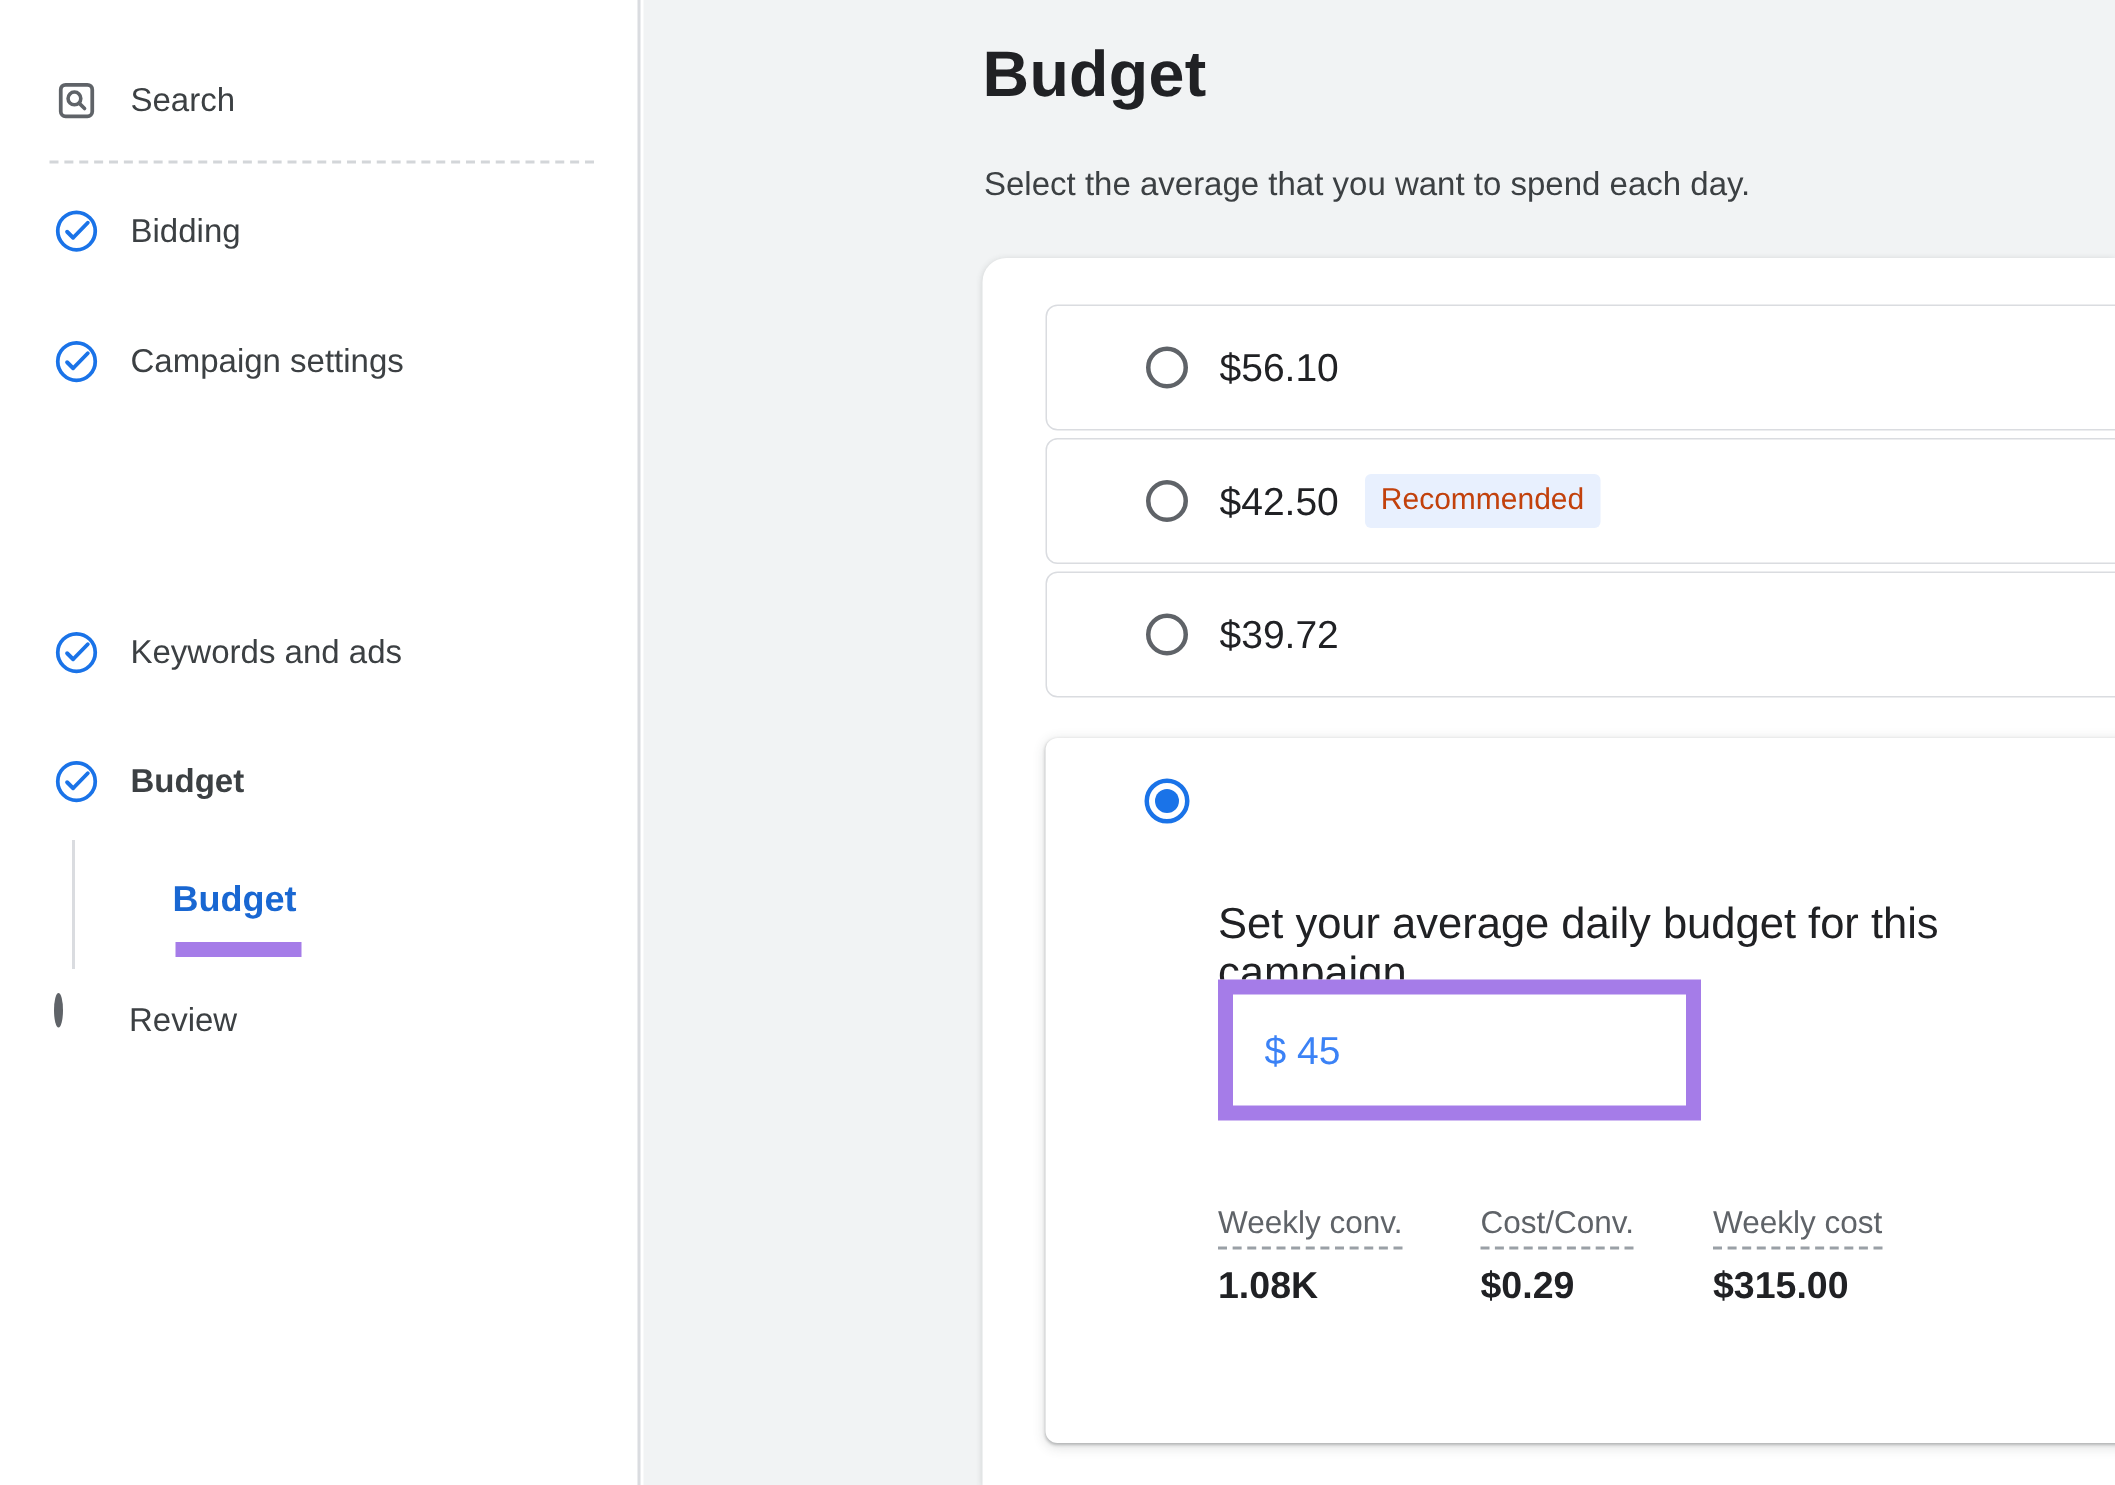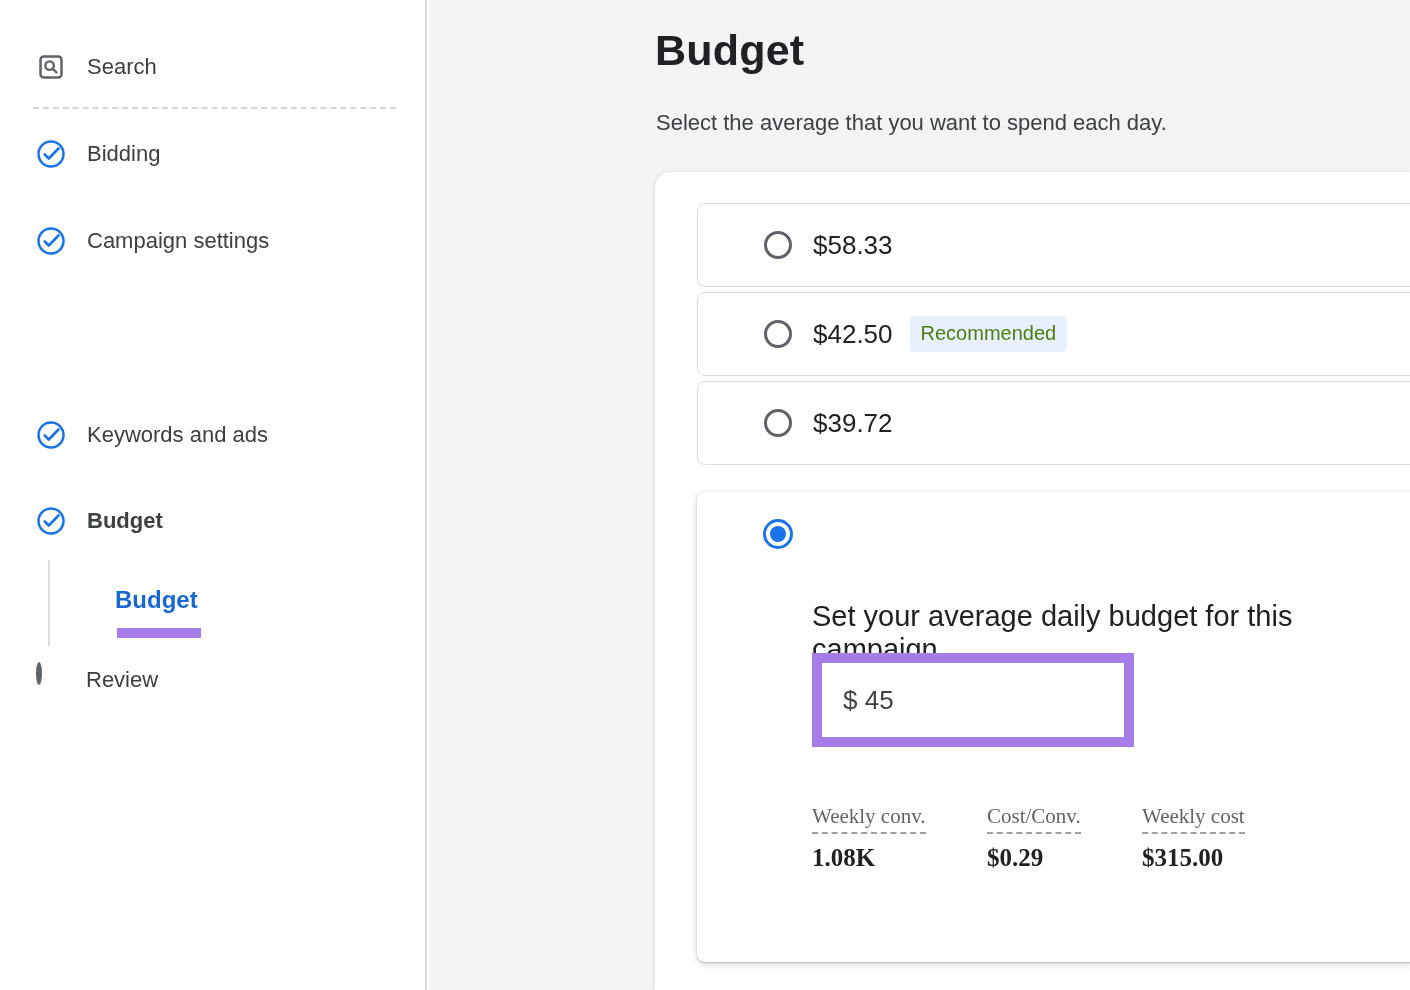--- a/index.html
+++ b/index.html
@@ -66,43 +66,43 @@
   .radio-selected {
     flex:0 0 30px; position:relative; width:30px; height:30px;
     border:3px solid #1a73e8; border-radius:50%; background:#fff;
   }
   .radio-selected::after {
     content:""; position:absolute; left:50%; top:50%; width:16px; height:16px;
     transform:translate(-50%,-50%); border-radius:50%; background:#1a73e8;
   }
   .amount { font-size:26px; font-weight:500; color:#202124; }
   .badge {
-    margin-left:-4px; font-size:20px; color:#4d7c0f; background:#e8f0fe;
+    margin-left:-4px; font-size:20px; color:#c2410c; background:#e8f0fe;
     padding:6px 11px 7px; border-radius:4px;
   }
   .custom-card {
     position:absolute; left:42px; right:-10px; top:320px; height:470px;
     background:#fff; border-radius:8px;
     box-shadow:0 1px 2px rgba(60,64,67,.30), 0 2px 8px 1px rgba(60,64,67,.15);
   }
   .custom-head {
     position:absolute; left:66px; top:27px; display:flex; align-items:center; gap:19px; cursor:pointer;
   }
   .custom-label { font-size:24px; font-weight:bold; color:#3c4043; }
   .custom-desc { position:absolute; left:115px; top:108px; font-size:29px; color:#202124; }
   .budget-input-wrap {
     position:absolute; left:115px; top:161px; width:322px; height:94px;
     border:10px solid #a57ce8; background:#fff;
   }
   .budget-input {
     width:100%; height:100%; border:none; outline:none;
-    font-family:"Liberation Sans", sans-serif; font-size:26px; color:#404040;
+    font-family:"Liberation Sans", sans-serif; font-size:26px; color:#3b82f6;
     padding-left:21px; background:transparent;
   }
-  .stats { position:absolute; left:115px; top:312px; display:flex;font-family:Liberation Serif, serif; }
+  .stats { position:absolute; left:115px; top:312px; display:flex; }
   .stat-col-0 { width:175px; }
   .stat-col-1 { width:155px; }
   .stat-label {
     display:inline-block; font-size:21px; color:#5f6368;
     border-bottom:2px dashed #9aa0a6; padding-bottom:3px; cursor:help;
   }
   .stat-value { margin-top:10px; font-size:25px; font-weight:bold; color:#202124; }
 </style>
 </head>
 <body>
@@ -181,21 +181,21 @@
 
   <section id="main">
 
     <h1 class="page-title">Budget</h1>
     <div class="page-subtitle">Select the average that you want to spend each day.</div>
 
     <div class="sheet">
 
       <div class="opt-row" style="top:31px;">
         <span class="radio"></span>
-        <span class="amount">$58.33</span>
+        <span class="amount">$56.10</span>
       </div>
 
       <div class="opt-row" style="top:120px;">
         <span class="radio"></span>
         <span class="amount">$42.50</span>
         <span class="badge">Recommended</span>
       </div>
 
       <div class="opt-row" style="top:209px;">
         <span class="radio"></span>

